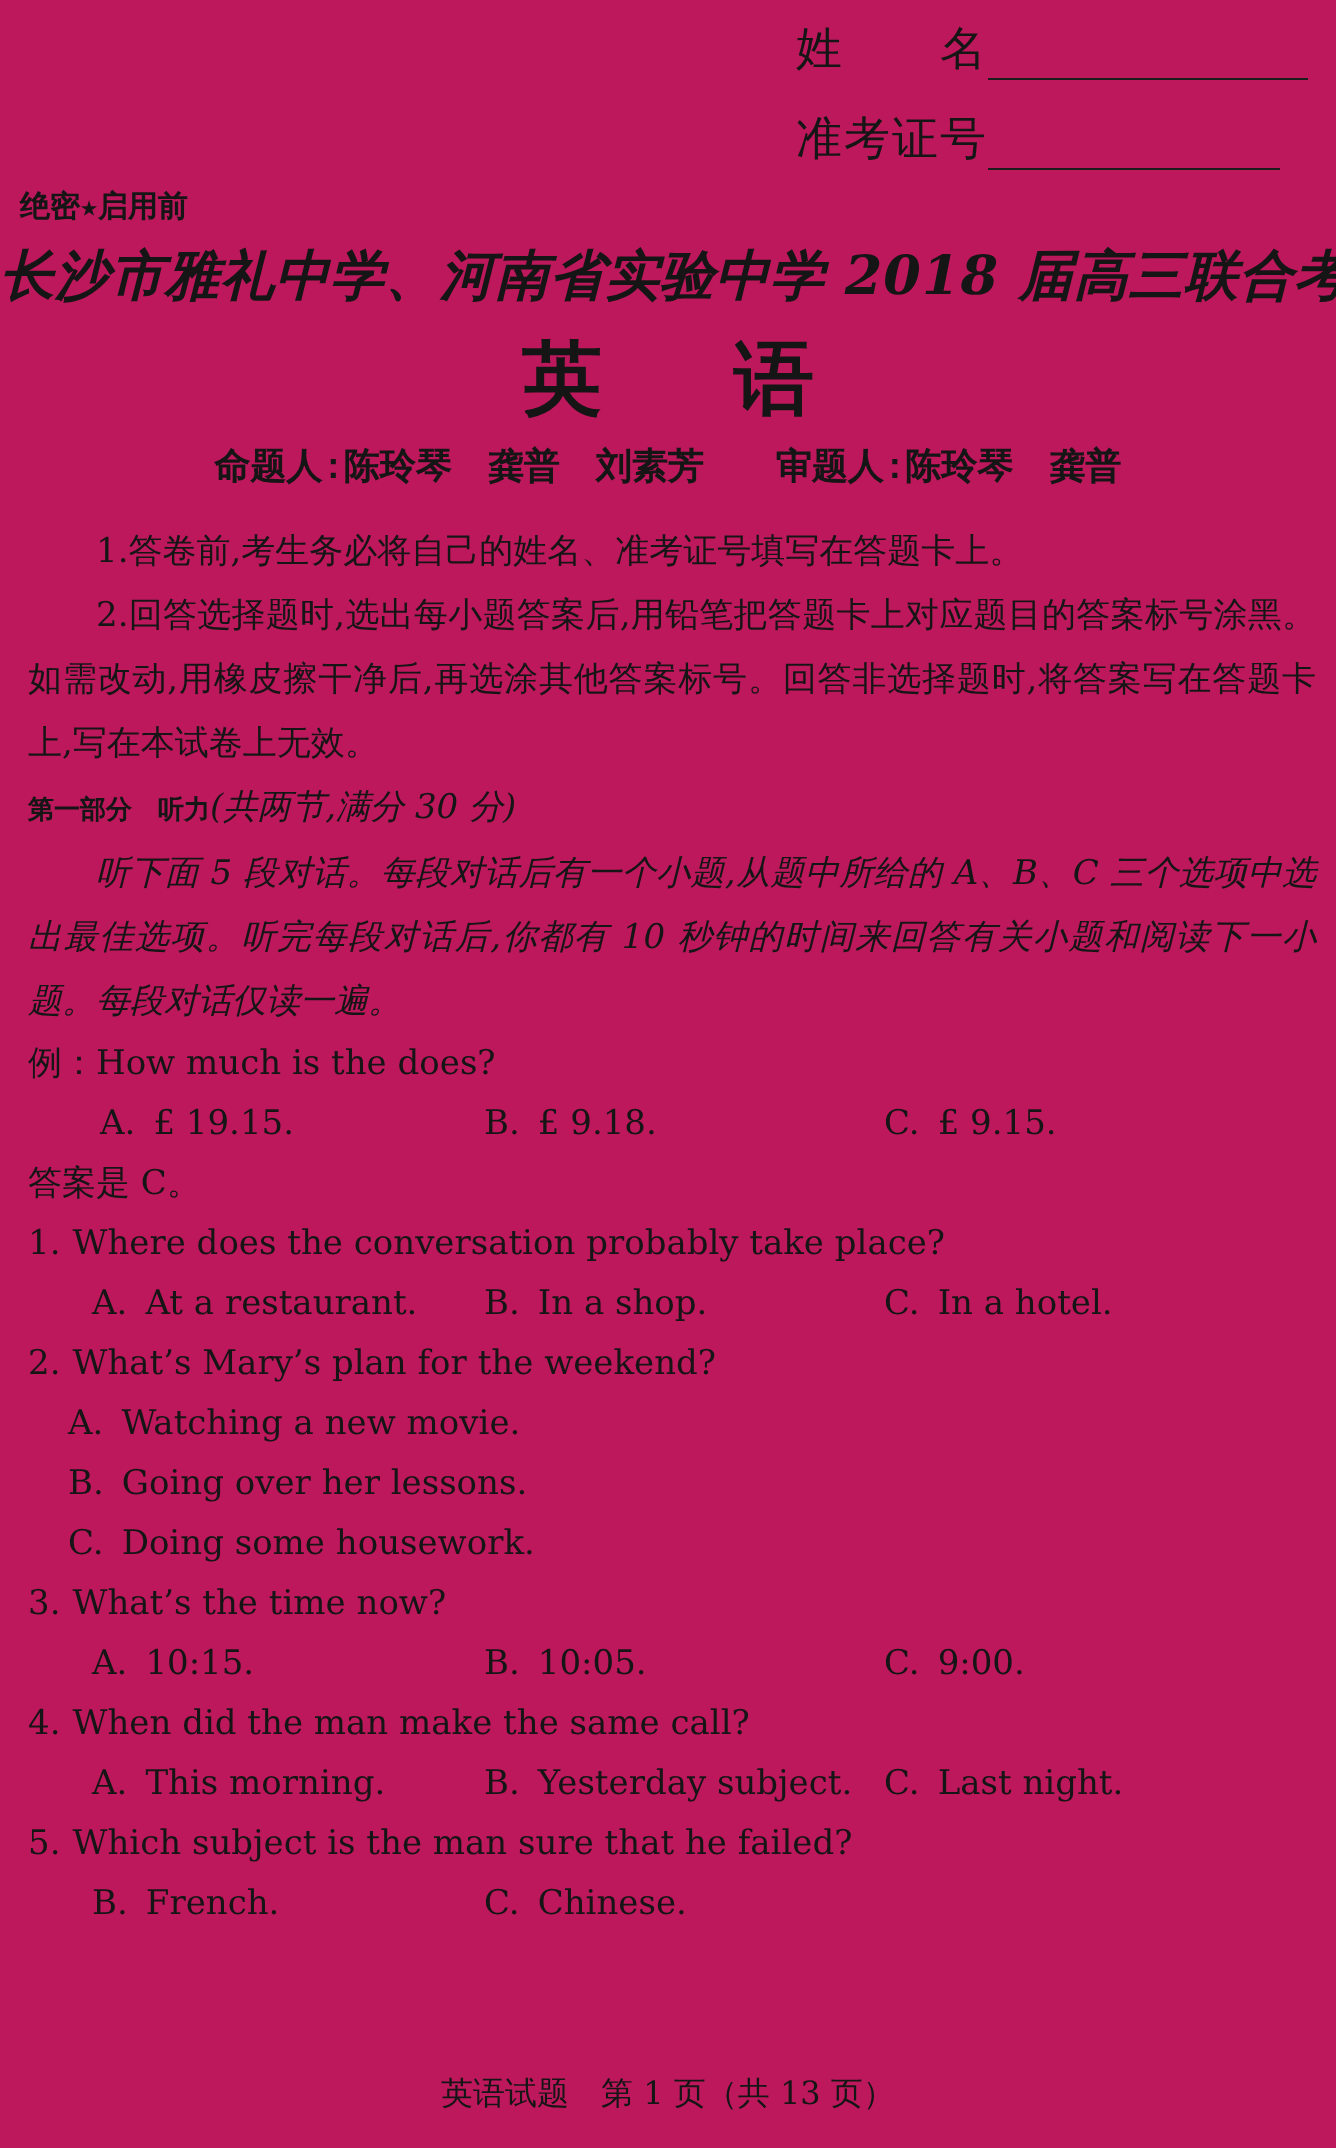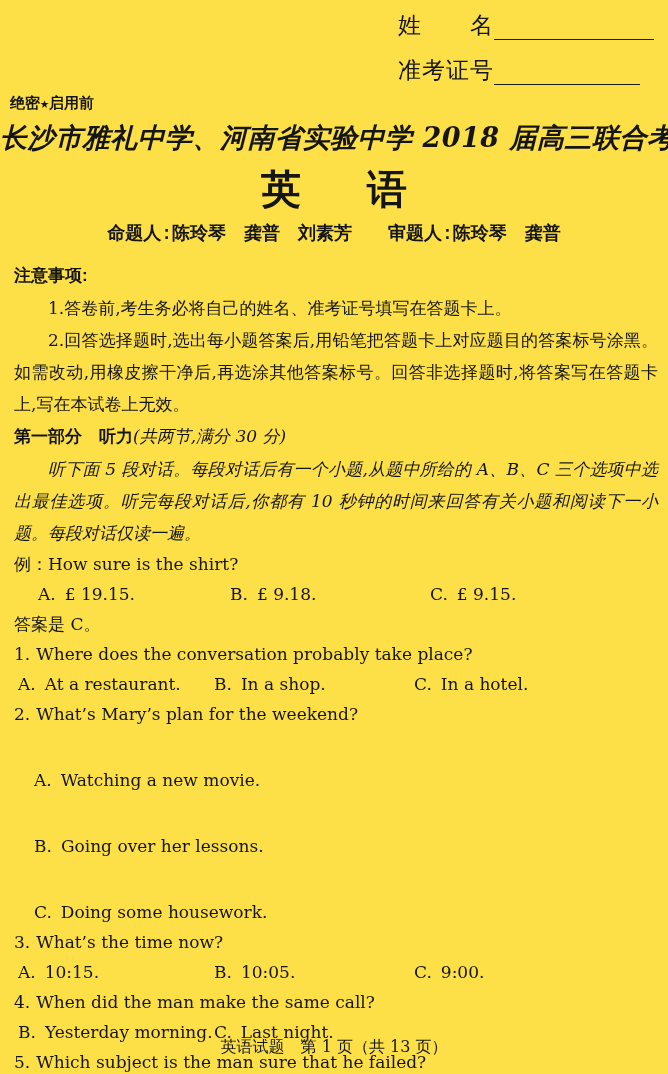--- a/index.html
+++ b/index.html
@@ -1,19 +1,19 @@
 <!DOCTYPE html>
 <html><head>
 <meta charset="utf-8">
 <style>
   * { margin:0; padding:0; box-sizing:border-box; }
   html,body { background:#e8e8e8; }
   .page {
     position:relative; width:668px; height:1074px; margin:0 auto;
-    background:#fde047; color:#151515; overflow:hidden;
+    background:#be185d; color:#151515; overflow:hidden;
     font-family:"DejaVu Serif", serif; font-size:17px;
   }
   
   .hdr-field { position:absolute; display:flex; align-items:flex-end; }
   .hdr-field.name { left:398px; top:10px; }
   .hdr-field.examno { left:398px; top:55px; }
   .hdr-label { font-size:23px; line-height:30px; white-space:pre; letter-spacing:1px; }
   .hdr-line { display:inline-block; border-bottom:1.6px solid #1c1c1c; height:30px; }
   .hdr-line.name-line { width:160px; }
   .hdr-line.examno-line { width:146px; }
@@ -39,26 +39,26 @@
     white-space:pre;
   }
   
   .content { position:absolute; top:260px; left:14px; right:10px; }
   .bold-h { font-family:"Liberation Sans", sans-serif; font-weight:bold; }
   .notice-heading { font-size:17px; line-height:32px; }
   .para { line-height:32px; text-align:justify; }
   .para.indent { text-indent:2em; }
   .kai { font-style:italic; }
   .sec-line { line-height:32px; white-space:nowrap; }
-  .sec-line .bold-h { font-size:17px; }
+  .sec-line .bold-h { font-size:13px; }
   .qline { line-height:30px; white-space:nowrap; }
   .q-num { margin-right:6px; }
-  .opt-row { display:grid; grid-template-columns:196px 200px 1fr; line-height:30px; margin-left:4px; white-space:nowrap; }
-  .opt-row.example-row { margin-left:24px; grid-template-columns:192px 200px 1fr; }
-  .opt-stacked { line-height:30px; margin-left:20px; white-space:nowrap;margin-top:36px; }
+  .opt-row { display:grid; grid-template-columns:196px 200px 1fr; line-height:30px; margin-left:32px; white-space:nowrap; }
+  .opt-row.example-row { margin-left:36px; grid-template-columns:192px 200px 1fr; }
+  .opt-stacked { line-height:30px; margin-left:20px; white-space:nowrap; }
   .opt-label { margin-right:9px; }
   
   .footer {
     position:absolute; top:1032px; left:0; width:100%; text-align:center;
     font-size:16px; line-height:30px;
   }
 </style>
 </head>
 <body>
 
@@ -77,30 +77,29 @@
 
   <div class="school-title">长沙市雅礼中学、河南省实验中学 2018 届高三联合考试试题</div>
   <div class="subject-title">
     <span>英</span>
     <span>语</span>
   </div>
   <div class="setters">命题人:陈玲琴　龚普　刘素芳　　审题人:陈玲琴　龚普</div>
 
   <div class="content">
 
-    <div class="notice-heading bold-h">注意事项:</div>
     <div class="para indent">1.答卷前,考生务必将自己的姓名、准考证号填写在答题卡上。</div>
     <div class="para indent">2.回答选择题时,选出每小题答案后,用铅笔把答题卡上对应题目的答案标号涂黑。如需改动,用橡皮擦干净后,再选涂其他答案标号。回答非选择题时,将答案写在答题卡上,写在本试卷上无效。</div>
 
     <div class="sec-line">
       <span class="bold-h">第一部分　听力</span><span class="kai">(共两节,满分 30 分)</span>
     </div>
     <div class="para indent kai">听下面 5 段对话。每段对话后有一个小题,从题中所给的 A、B、C 三个选项中选出最佳选项。听完每段对话后,你都有 10 秒钟的时间来回答有关小题和阅读下一小题。每段对话仅读一遍。</div>
 
-    <div class="qline">例：How sure is the shirt?</div>
+    <div class="qline">例：How much is the does?</div>
     <div class="opt-row example-row">
       <span><span class="opt-label">A.</span><span>£ 19.15.</span></span>
       <span><span class="opt-label">B.</span><span>£ 9.18.</span></span>
       <span><span class="opt-label">C.</span><span>£ 9.15.</span></span>
     </div>
     <div class="qline">答案是 C。</div>
 
     <div class="qline">
       <span class="q-num">1.</span><span>Where does the conversation probably take place?</span>
     </div>
@@ -123,21 +122,22 @@
     <div class="opt-row">
       <span><span class="opt-label">A.</span><span>10:15.</span></span>
       <span><span class="opt-label">B.</span><span>10:05.</span></span>
       <span><span class="opt-label">C.</span><span>9:00.</span></span>
     </div>
 
     <div class="qline">
       <span class="q-num">4.</span><span>When did the man make the same call?</span>
     </div>
     <div class="opt-row">
-      <span><span class="opt-label">B.</span><span>Yesterday morning.</span></span>
+      <span><span class="opt-label">A.</span><span>This morning.</span></span>
+      <span><span class="opt-label">B.</span><span>Yesterday subject.</span></span>
       <span><span class="opt-label">C.</span><span>Last night.</span></span>
     </div>
 
     <div class="qline">
       <span class="q-num">5.</span><span>Which subject is the man sure that he failed?</span>
     </div>
     <div class="opt-row">
       <span><span class="opt-label">B.</span><span>French.</span></span>
       <span><span class="opt-label">C.</span><span>Chinese.</span></span>
     </div>

